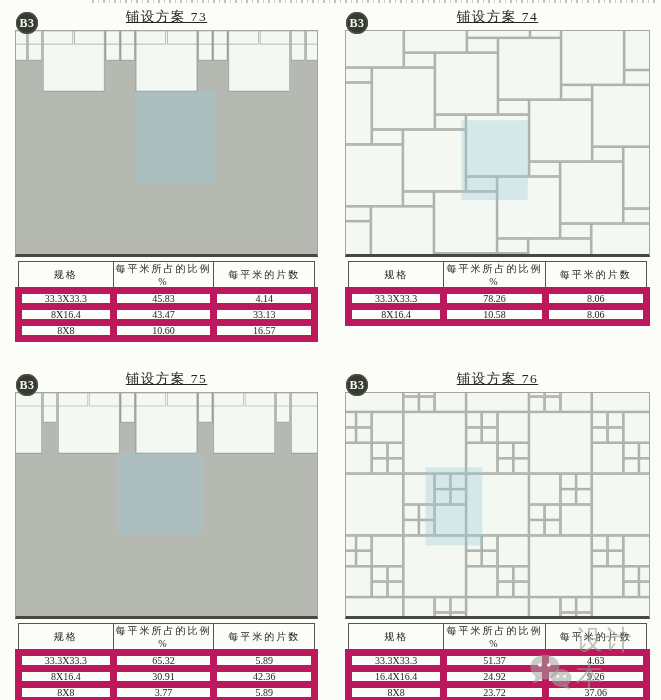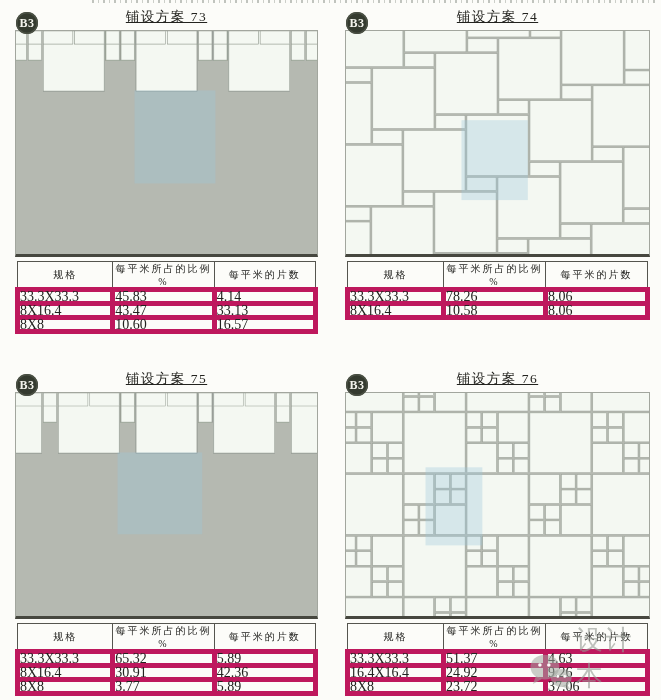--- a/index.html
+++ b/index.html
@@ -14,21 +14,21 @@
          display:flex;align-items:center;justify-content:center;letter-spacing:.5px;
          box-shadow:inset 0 0 0 1.5px #4a5044;margin-top:7px;}
   .ptitle{position:absolute;left:0;right:0;top:4px;text-align:center;font-size:13.5px;
           color:#23231f;letter-spacing:1.5px;text-decoration:underline;}
   .diagram{display:block;width:100%;height:227px;background:#eef2ec;
            border:1px solid #a2a69e;border-bottom:3px solid #46473f;box-sizing:border-box;}
   table.spec{width:100%;border-collapse:collapse;margin-top:4px;table-layout:fixed;
              border:1.5px solid #4a4a45;}
   table.spec th{font-size:10px;font-weight:normal;letter-spacing:2px;color:#1d1d1a;
                 border:1px solid #55554f;height:17px;padding:0;}
-  table.spec td{font-size:14px;color:#22221f;border:5px solid #be185d;
+  table.spec td{font-size:10px;color:#22221f;text-align:center;border:7px solid #be185d;
                 height:9px;line-height:9px;padding:0;}
   .wm{position:absolute;left:528px;top:644px;width:134px;height:50px;display:flex;
       align-items:flex-end;z-index:6;pointer-events:none;}
   .wm-text{font-size:27px;color:rgba(148,153,146,.6);letter-spacing:2px;margin-left:2px;}
 </style>
 </head>
 <body>
 
 <div class="page">
 

